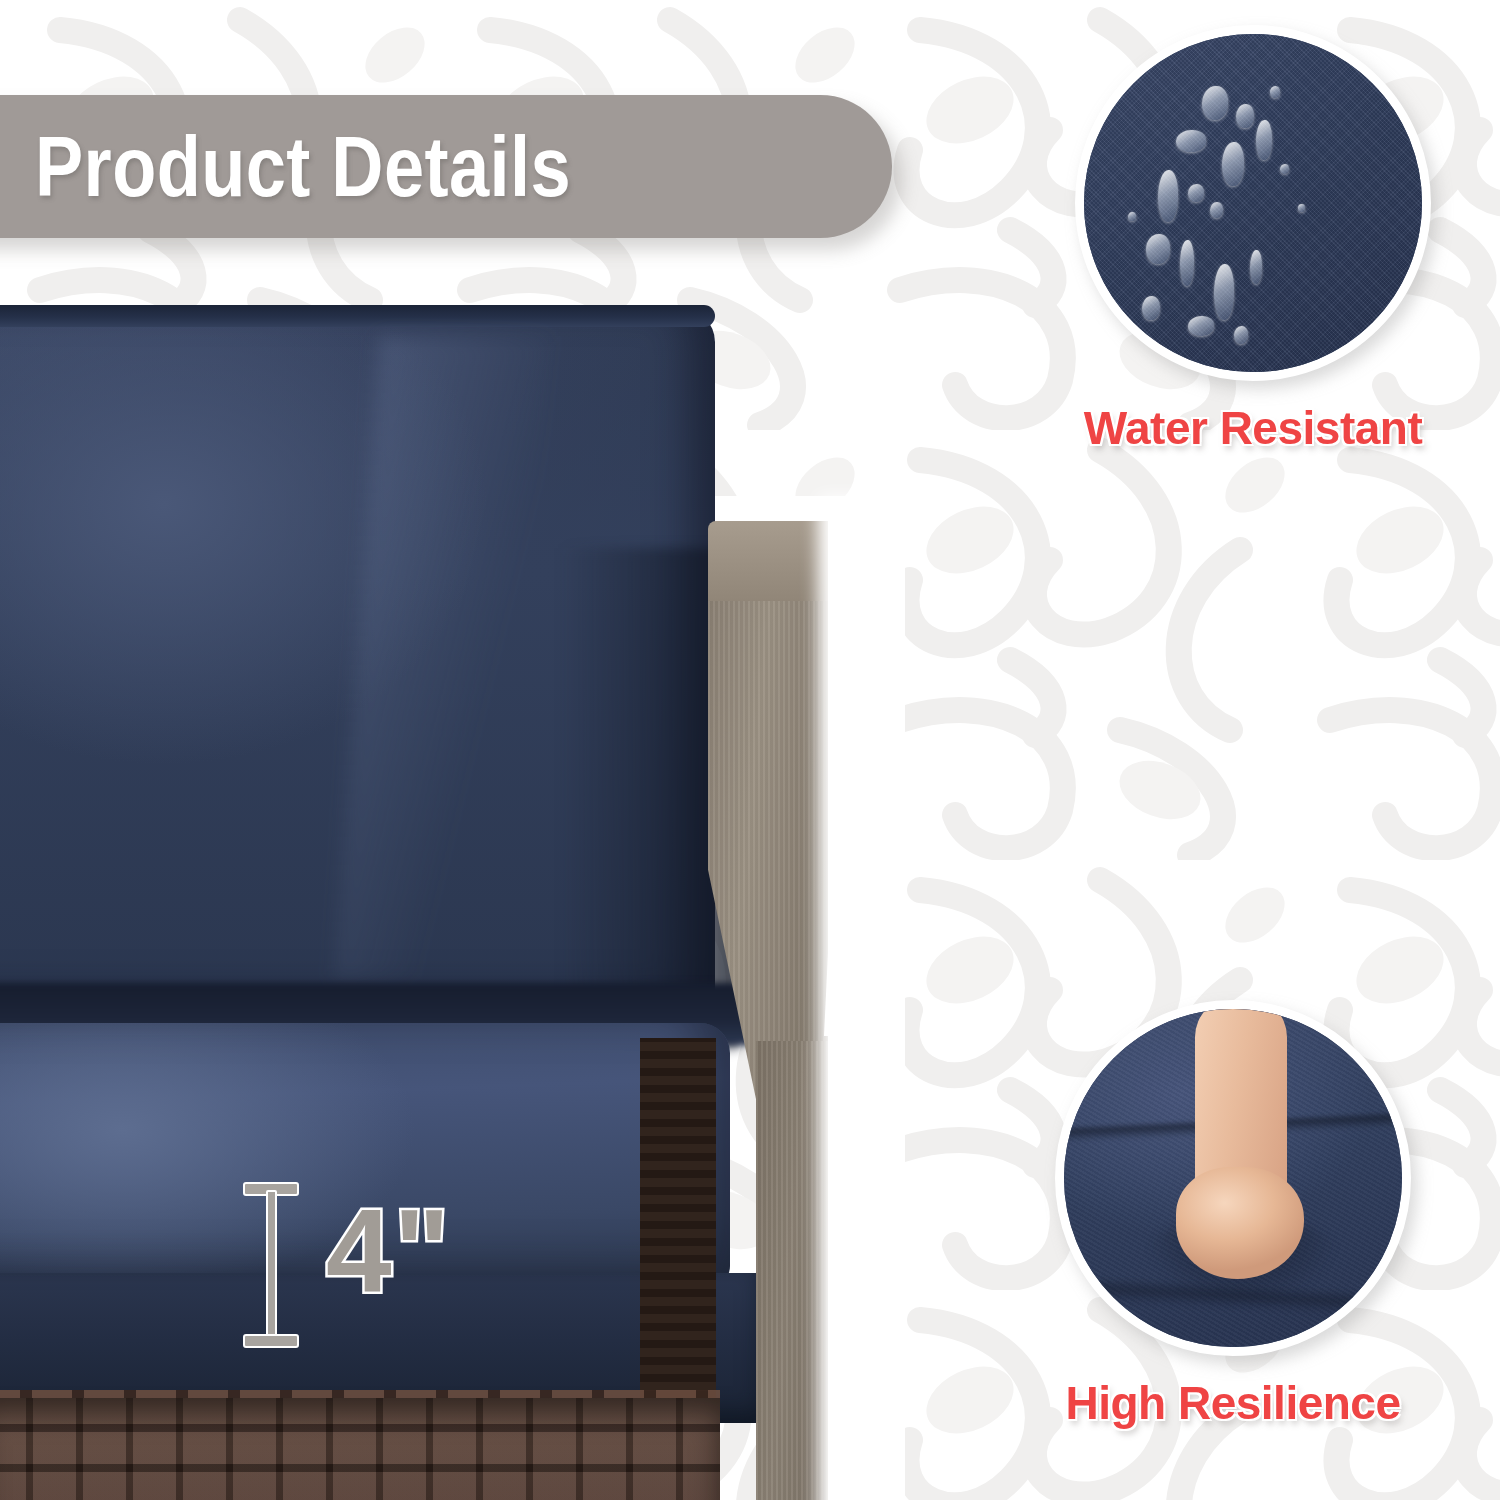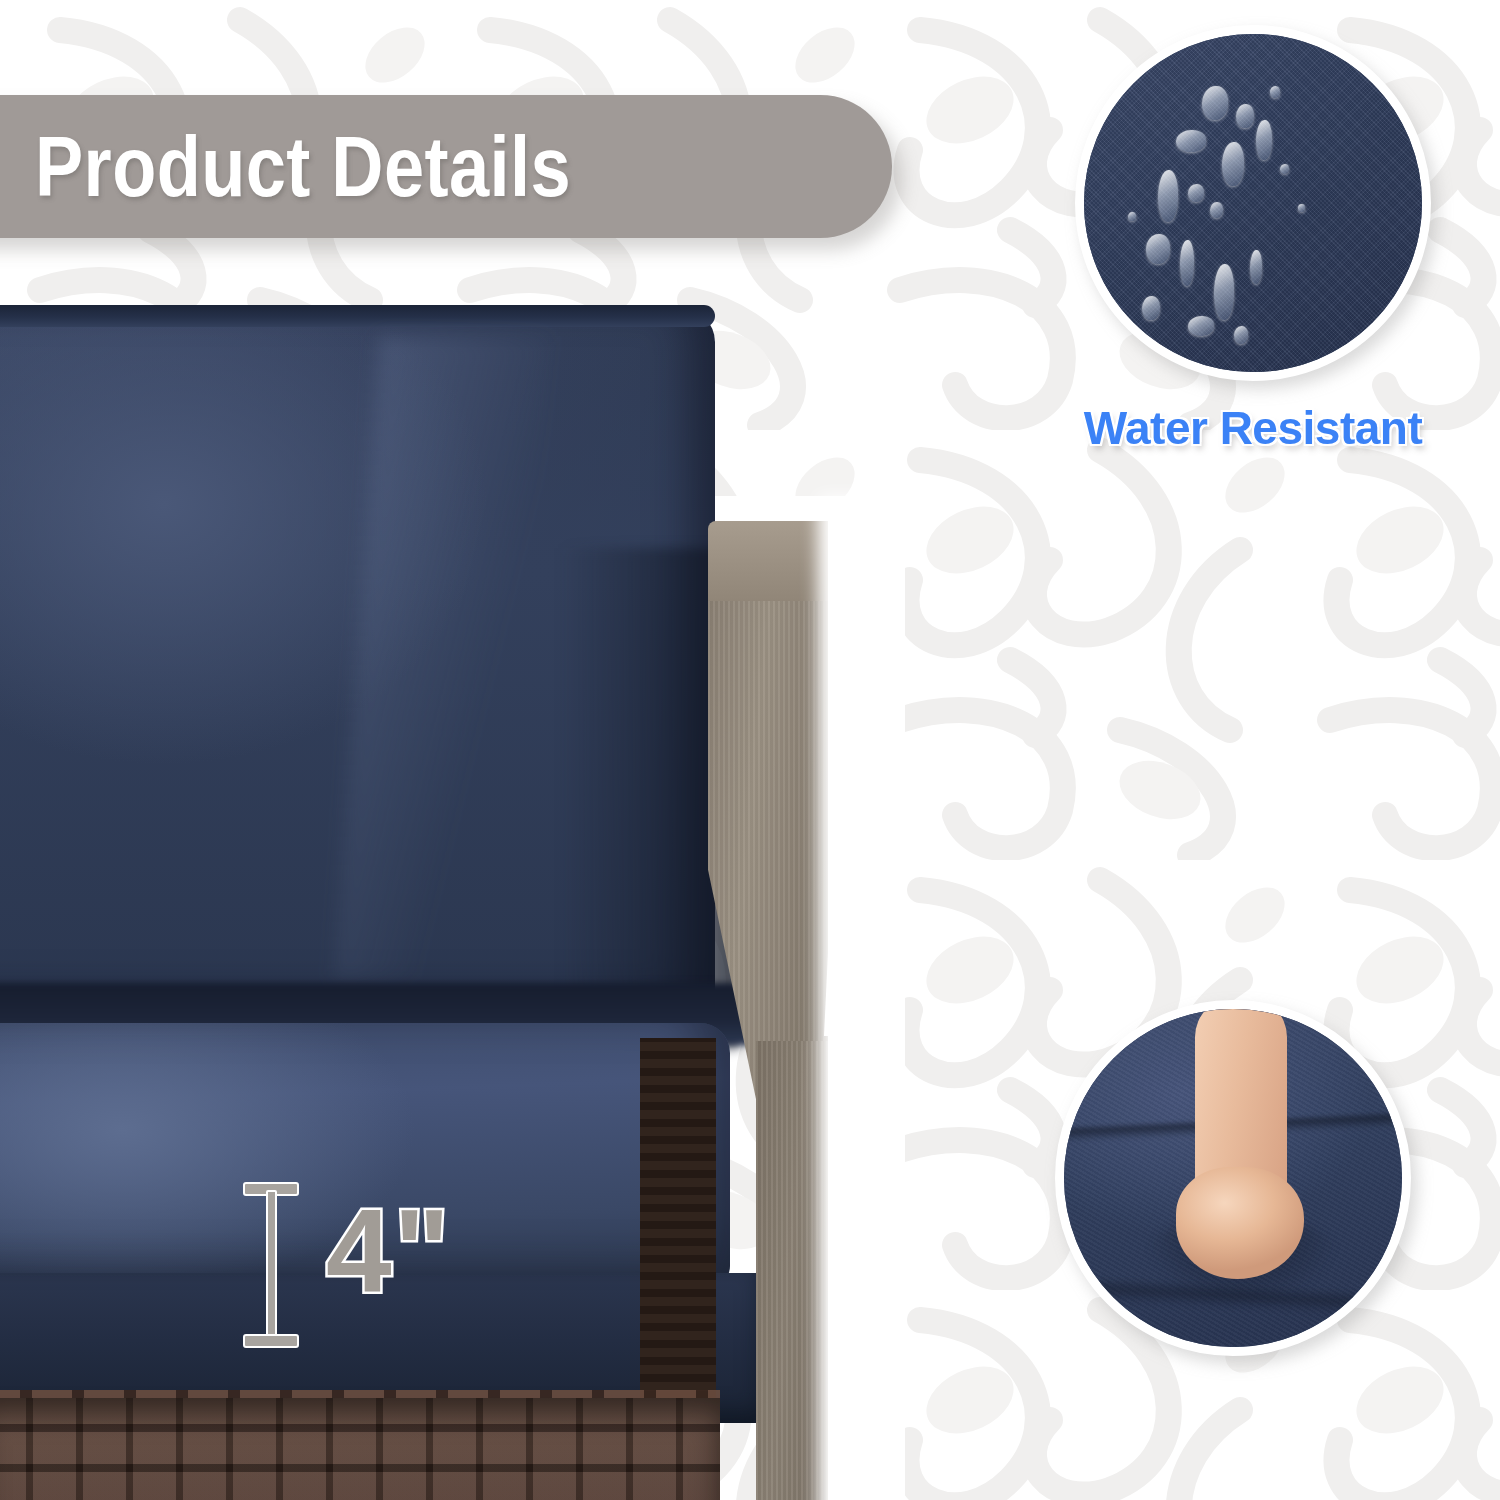--- a/index.html
+++ b/index.html
@@ -258,21 +258,21 @@
     box-sizing:border-box;
     overflow:hidden;
     box-shadow:6px 8px 16px rgba(150,150,150,.35);
     background:#2f3d5c;
   }
   .feature .label{
     margin-top:20px;
     text-align:center;
     font-size:46px;
     font-weight:bold;
-    color:#3b82f6;
+    color:#ef4444;
     font-family:"Liberation Sans",sans-serif;
     letter-spacing:-0.5px;
     white-space:nowrap;
     text-shadow:
       -2px -2px 0 #ffffff, 2px -2px 0 #ffffff,
       -2px 2px 0 #ffffff, 2px 2px 0 #ffffff,
       3px 5px 6px rgba(140,136,132,.45);
   }
 
   #feature-0{ top:25px; }
@@ -474,15 +474,16 @@
 
   <div class="feature" id="feature-2">
     <div class="circle">
       <div class="weave smooth"></div>
       <div class="cushion-seam-top"></div>
       <div class="dimple"></div>
       <div class="hand-forearm"></div>
       <div class="hand-fist"></div>
       <div class="cushion-seam-bot"></div>
     </div>
+    <div class="label">High Resilience</div>
   </div>
 
 </div>
 
 </body></html>

